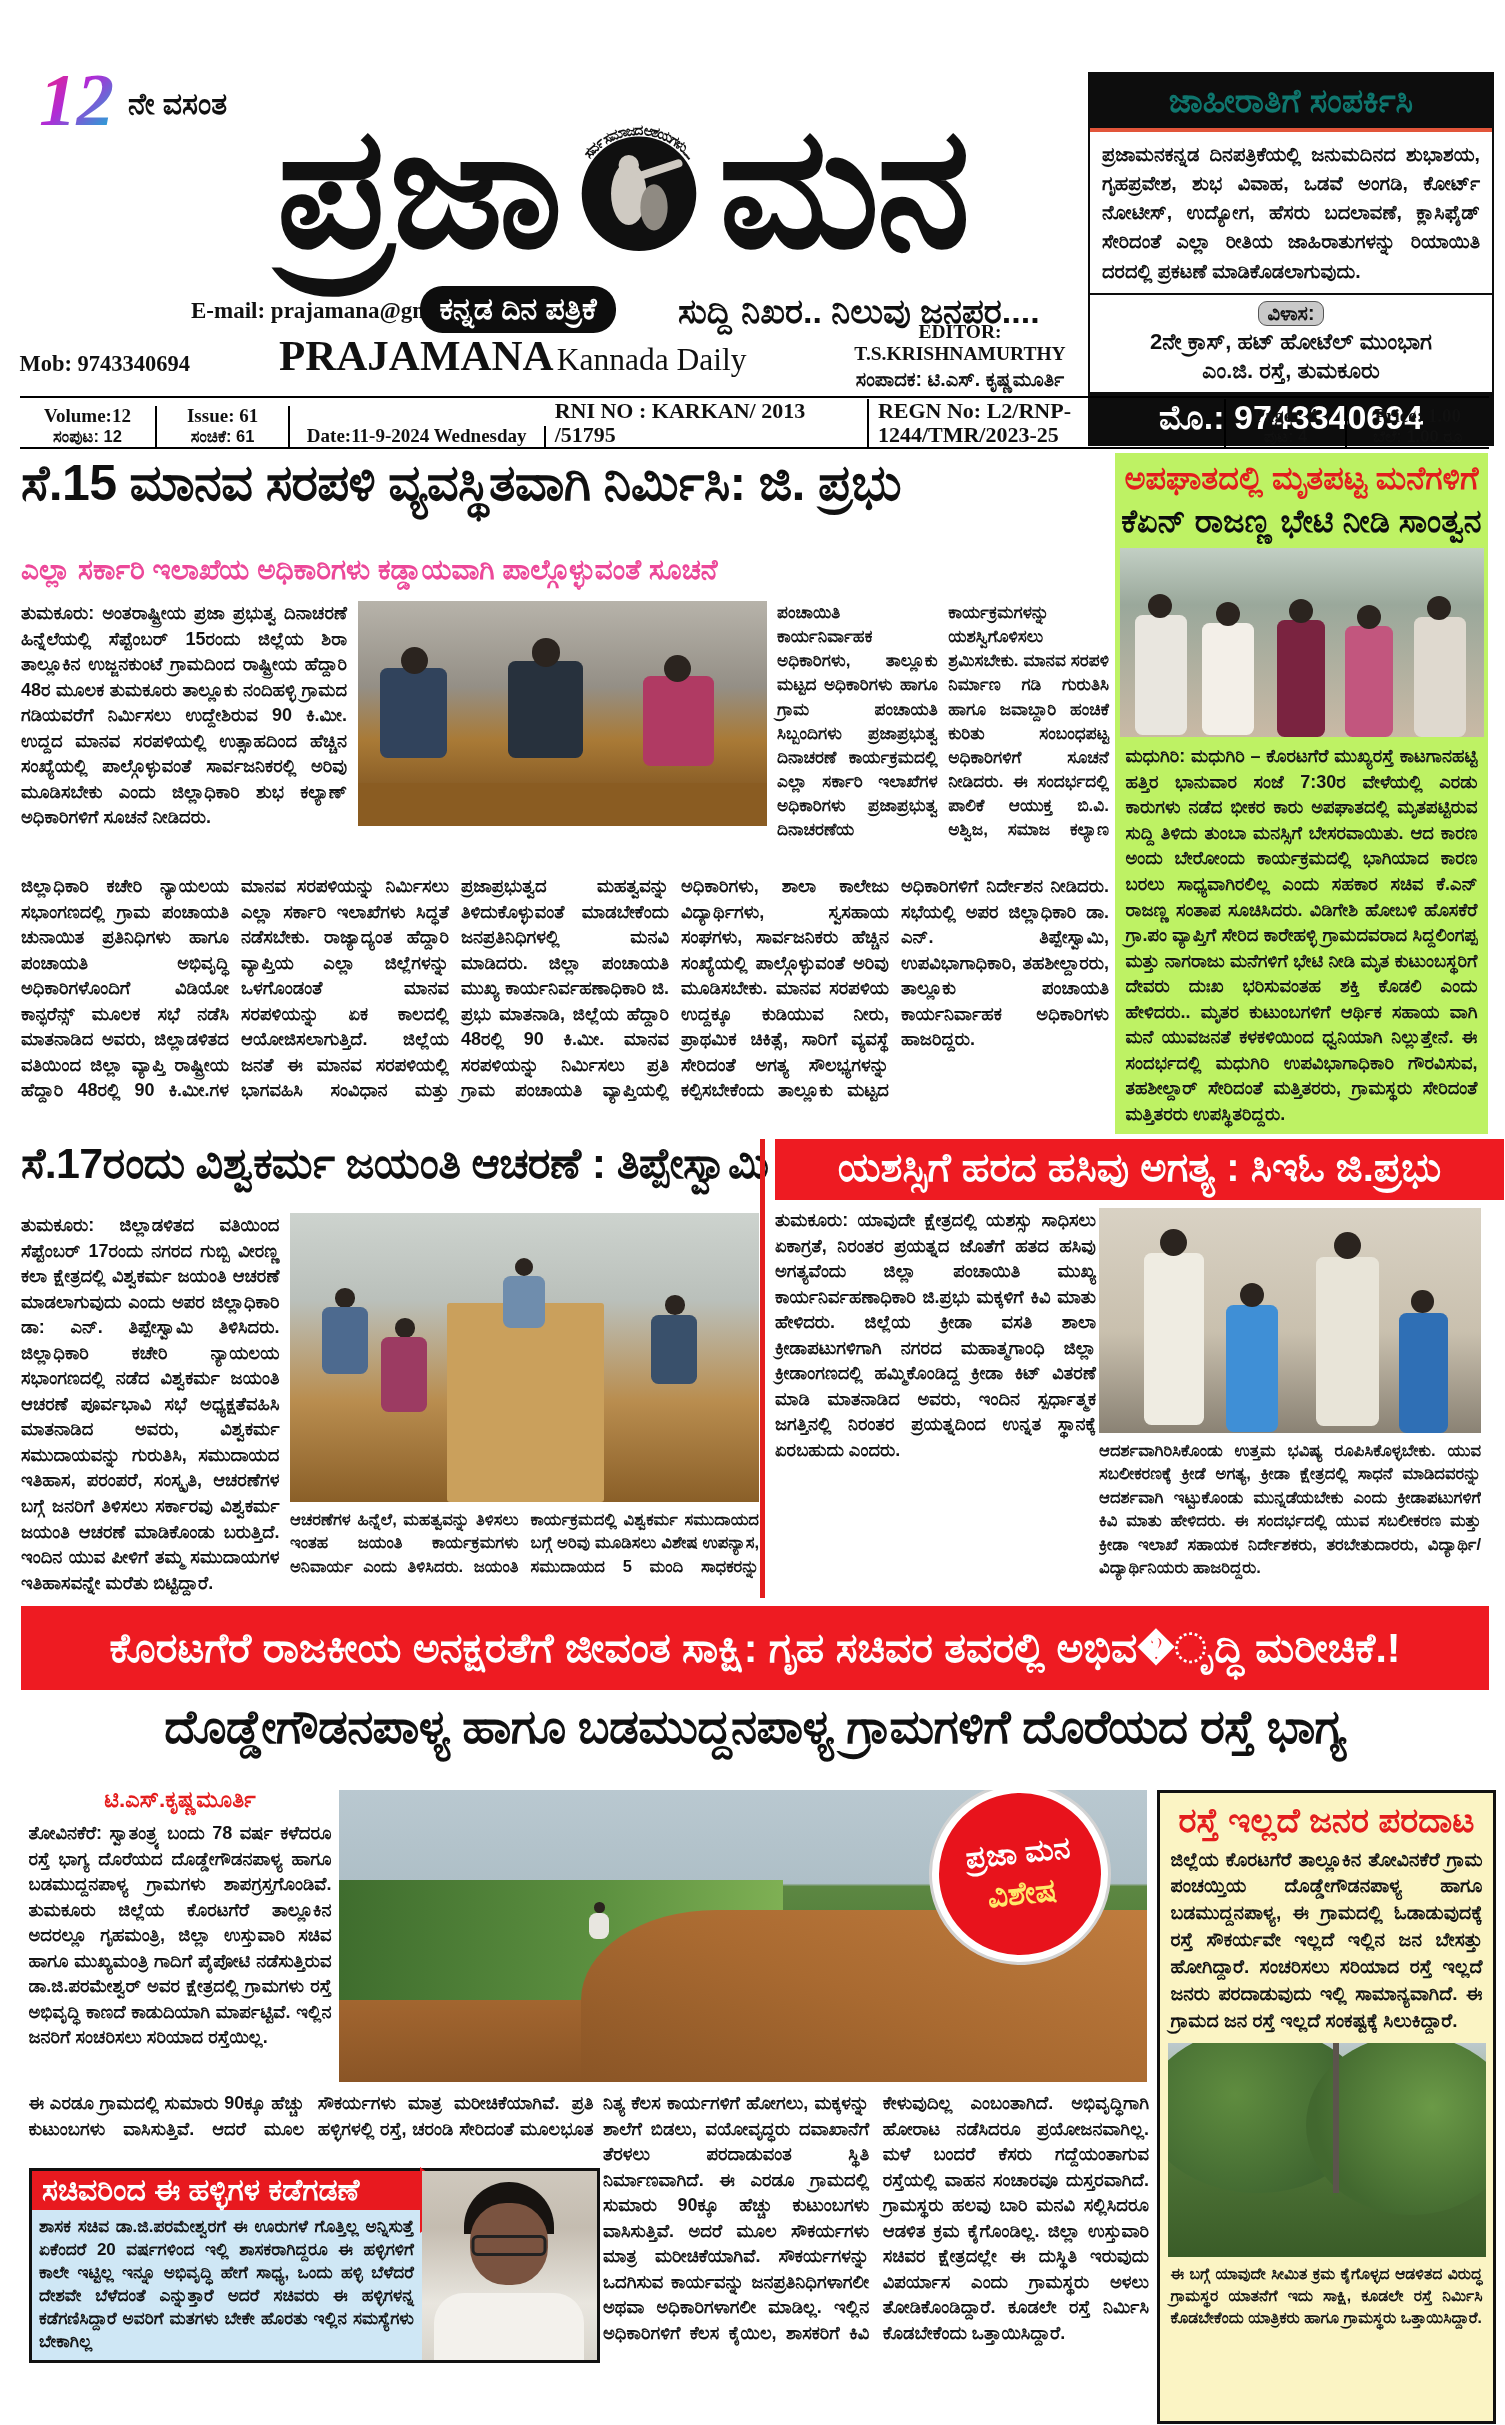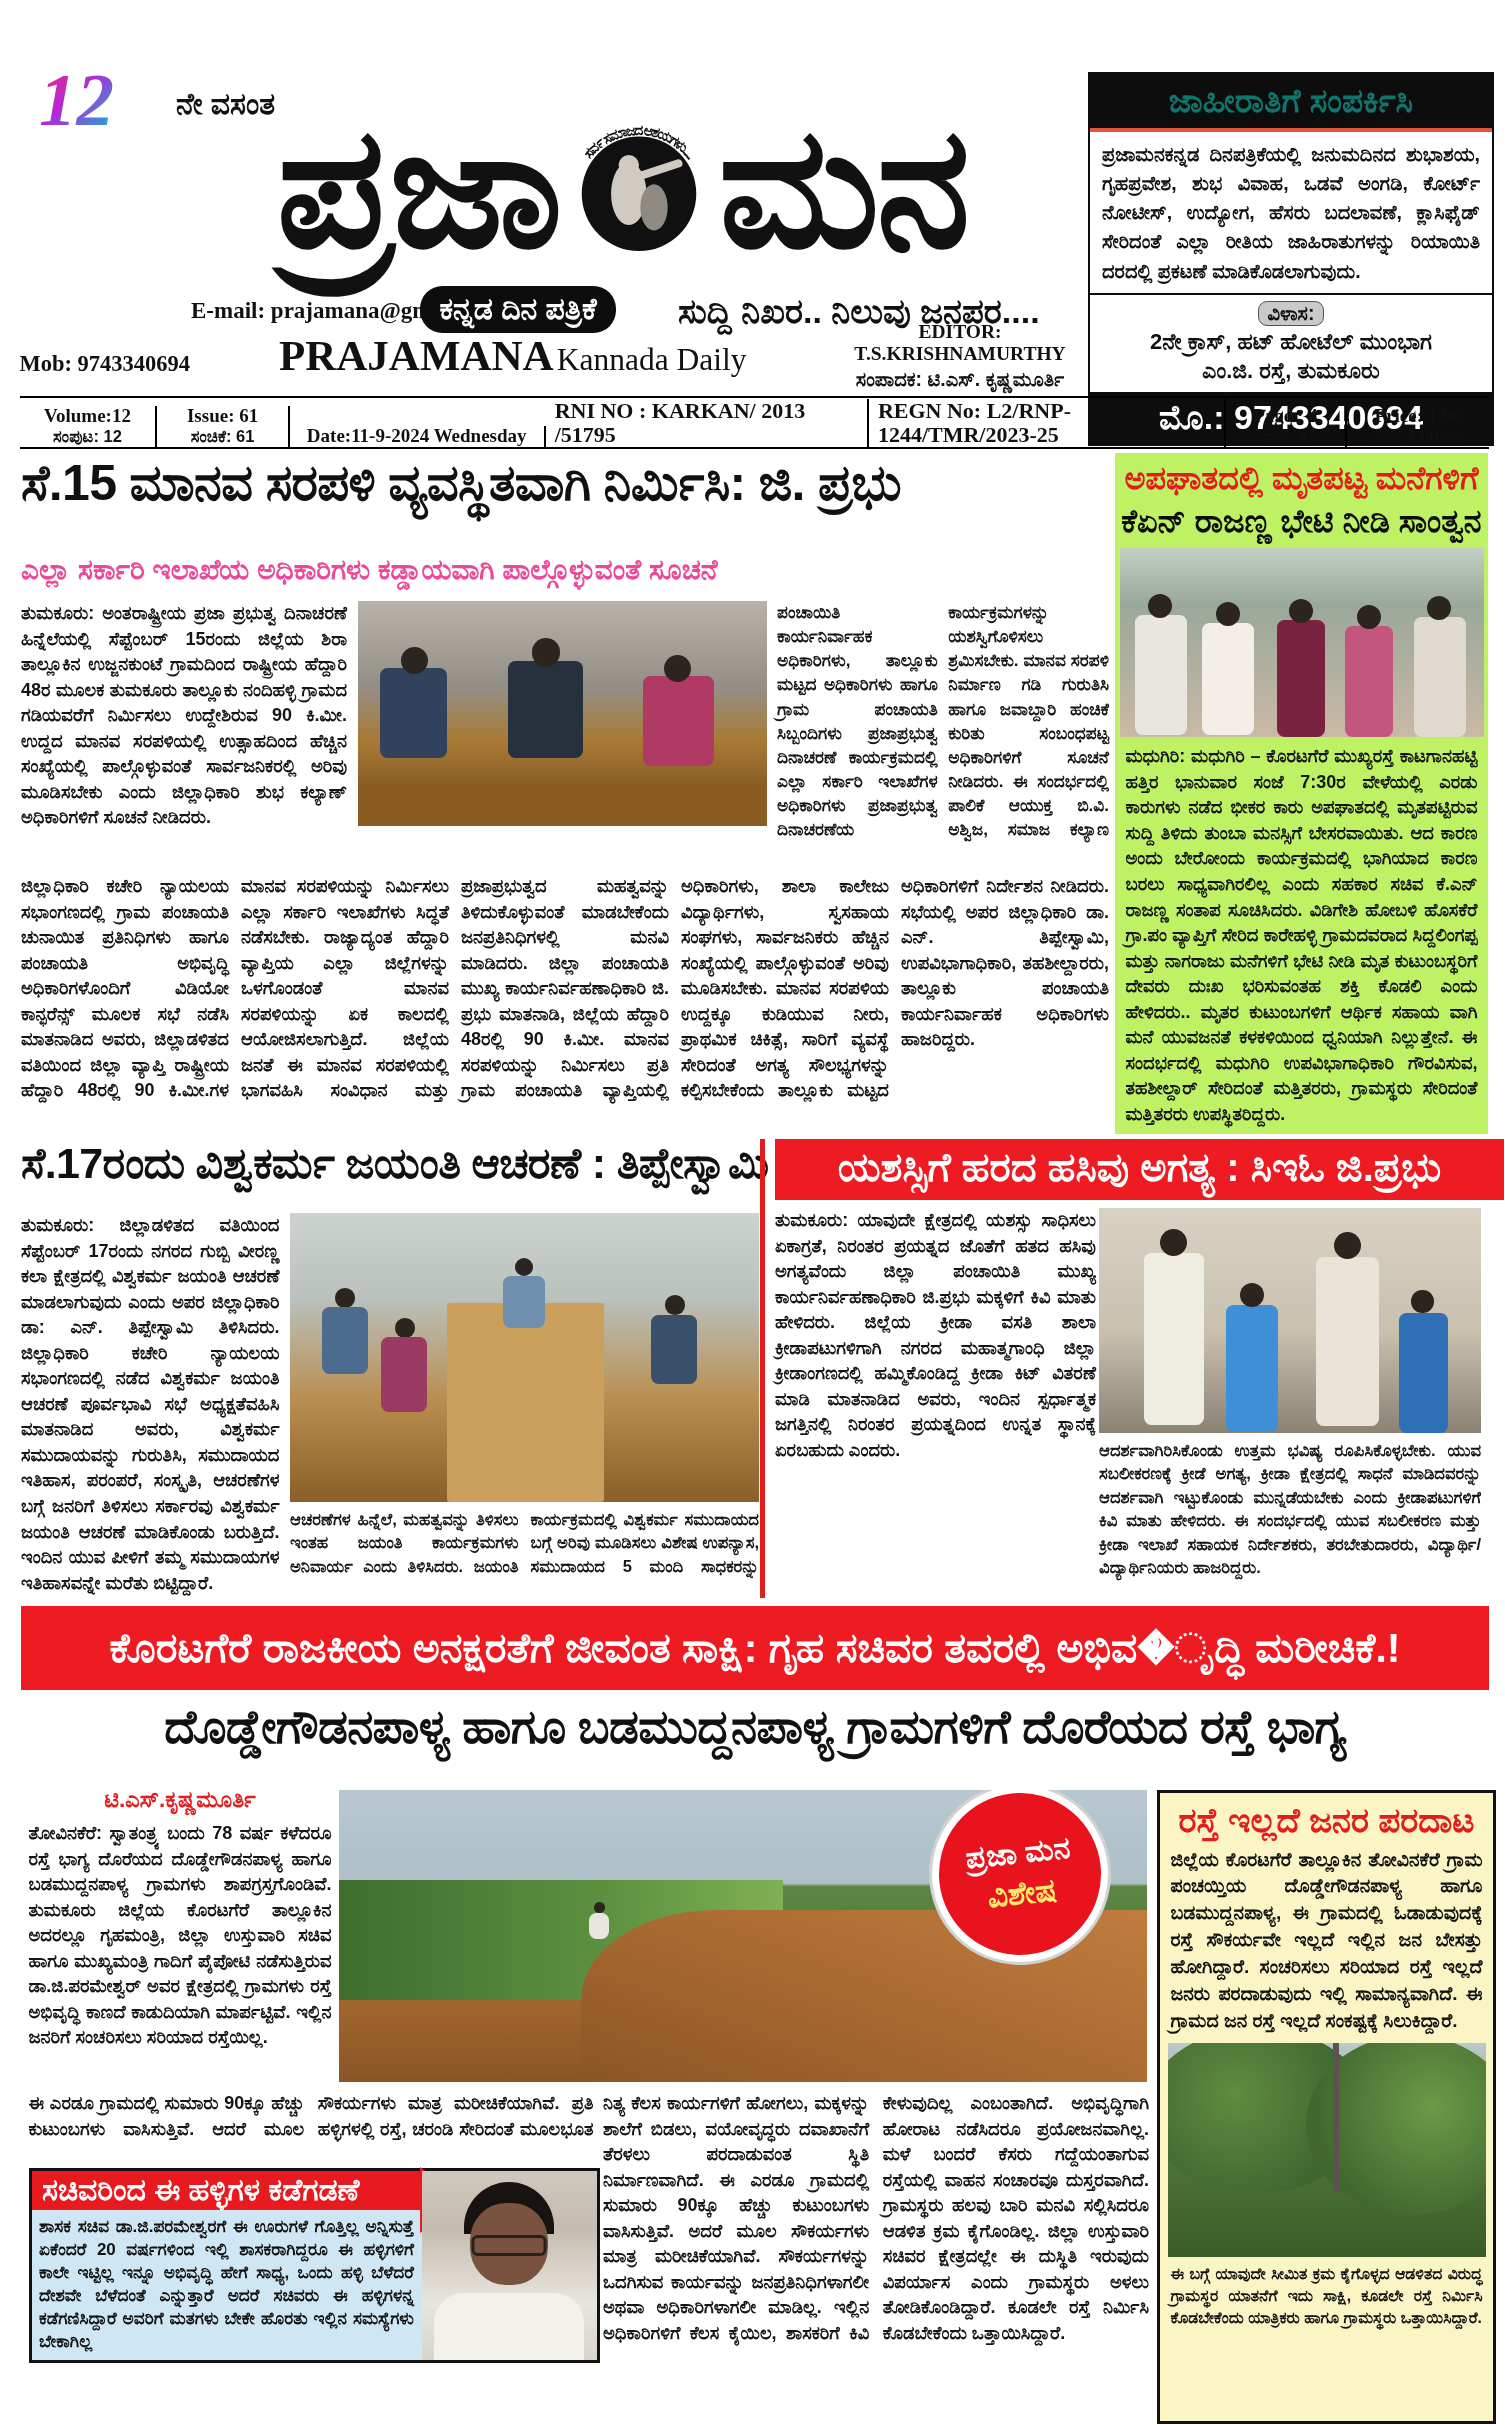--- a/index.html
+++ b/index.html
@@ -3,26 +3,26 @@
 <meta charset="utf-8">
 <style>
   html,body{margin:0;padding:0;background:#e8e8e8;}
   #page{position:relative;width:1505px;height:2426px;background:#ffffff;
         font-family:"Liberation Sans",sans-serif;color:#111;overflow:hidden;}
   .abs{position:absolute;}
   .bodytxt{font-size:18px;line-height:1.42;font-weight:600;text-align:justify;color:#151515;}
   .nowrap{white-space:nowrap;}
 
   
-  #anniv{left:39px;top:66px;display:flex;align-items:flex-start;gap:40px;}
+  #anniv{left:39px;top:66px;display:flex;align-items:flex-start;}
   #anniv .num{font-size:75px;line-height:.9;font-weight:900;font-style:italic;
       font-family:"Liberation Serif",serif;
       background:linear-gradient(135deg,#e5258d 10%,#b02bd6 45%,#2b9fd6 90%);
       -webkit-background-clip:text;background-clip:text;color:transparent;}
-  #anniv .txt{font-size:30px;font-weight:900;margin:21px 0 0 22px;}
+  #anniv .txt{font-size:30px;font-weight:900;margin:21px 0 0 14px;}
   #main-title{left:161px;top:75px;width:922px;height:225px;display:flex;
       align-items:center;justify-content:center;font-weight:900;
       font-size:169px;letter-spacing:-3px;line-height:1;}
   #main-title .emblem{margin:0 4.5px;}
   #mh-email{left:191px;top:298px;font-family:"Liberation Serif",serif;font-weight:700;font-size:23px;}
   #lang-badge{left:420px;top:286px;background:#0d0d0d;color:#fff;border-radius:22.5px;
       padding:6px 19.5px;font-size:30px;font-weight:900;}
   #mh-tagline{left:678px;top:292px;font-size:34px;font-weight:900;}
   #mh-mob{left:19.5px;top:351px;font-family:Liberation Serif, serif;font-weight:700;font-size:22.5px;}
   #mh-name-en{left:279px;top:331px;font-family:"Liberation Serif",serif;}

